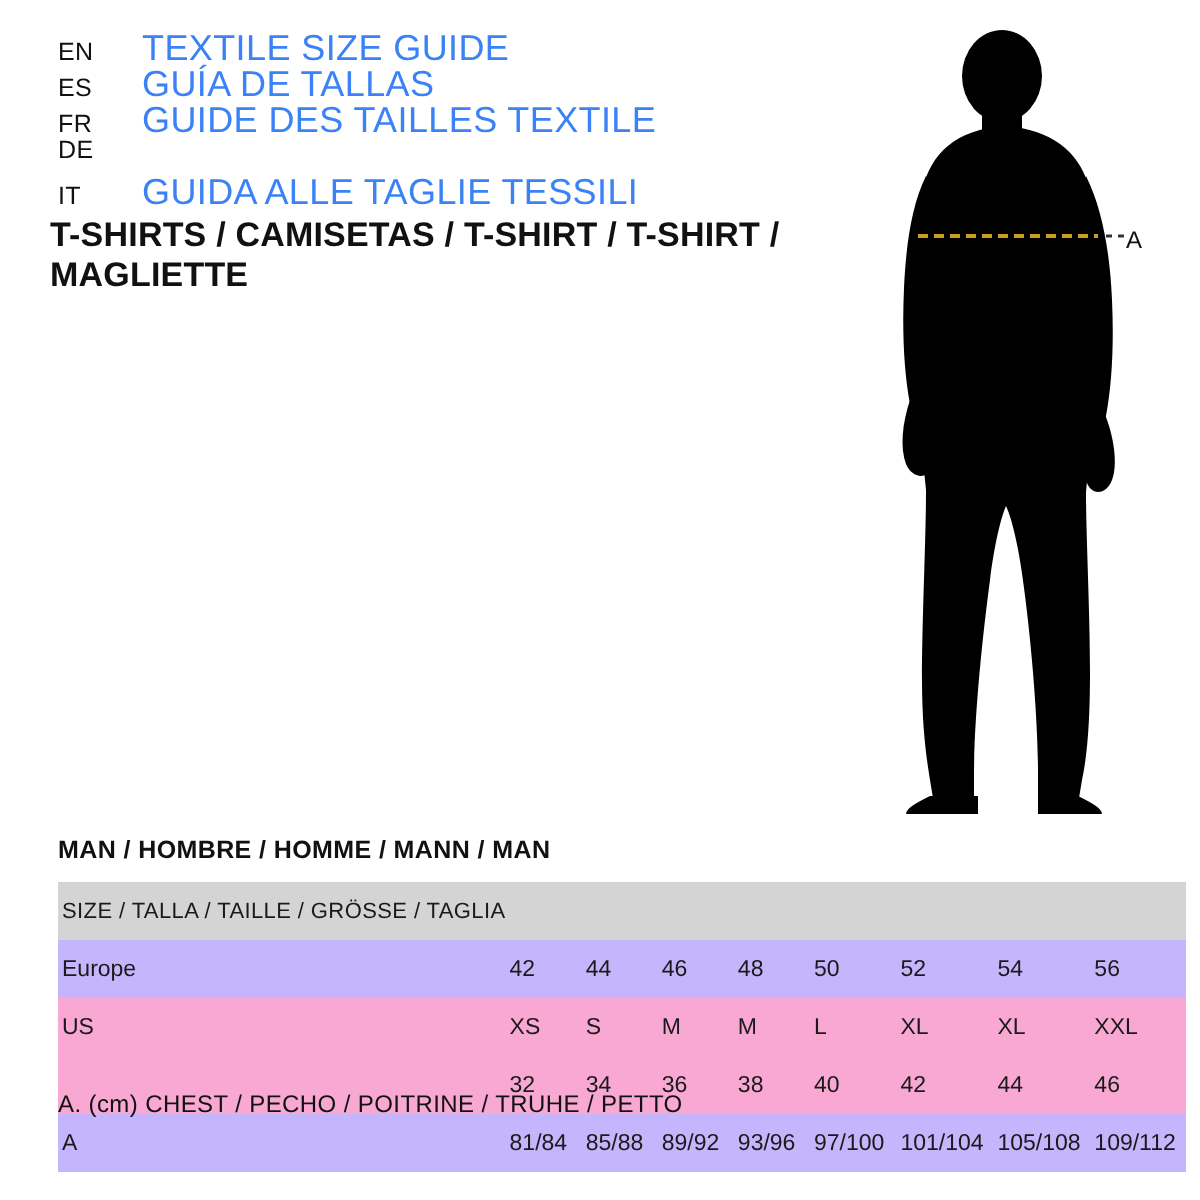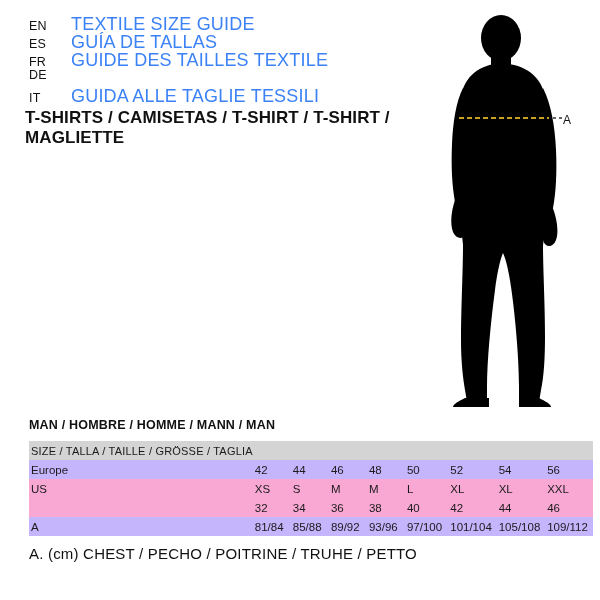--- a/index.html
+++ b/index.html
@@ -88,21 +88,21 @@
   table.size-table {
     position: absolute;
     left: 18px;
     top: 441px;
     width: 564px;
     border-collapse: collapse;
     font-size: 11.5px;
     color: #1a1a1a;
   }
   table.size-table td {
-    height: 19px;
+    height: 29px;
     padding: 0 0 0 2px;
     vertical-align: middle;
     white-space: nowrap;
   }
   .row-head td {
     background: #d4d4d4;
     font-size: 11px;
     letter-spacing: .2px;
   }
   .row-alt td {
@@ -115,21 +115,21 @@
     width: 86px;
   }
   .col-val {
     width: 68px;
   }
 
   .footnote {
     position: absolute;
     left: 18px;
     top: 545px;
-    font-size: 15px;
+    font-size: 12px;
     letter-spacing: .2px;
     color: #111;
     text-align: right;
   }
 </style>
 </head>
 <body>
 
 <div id="page">
 

